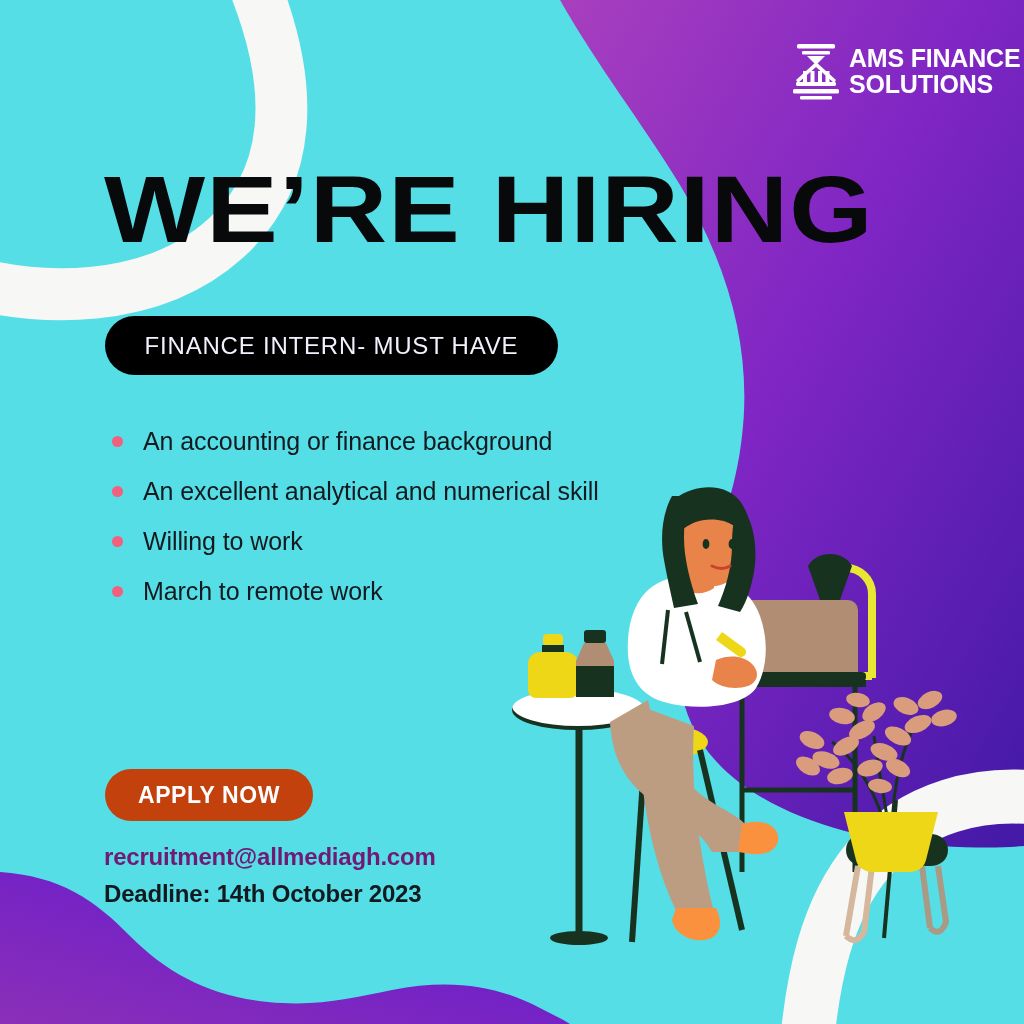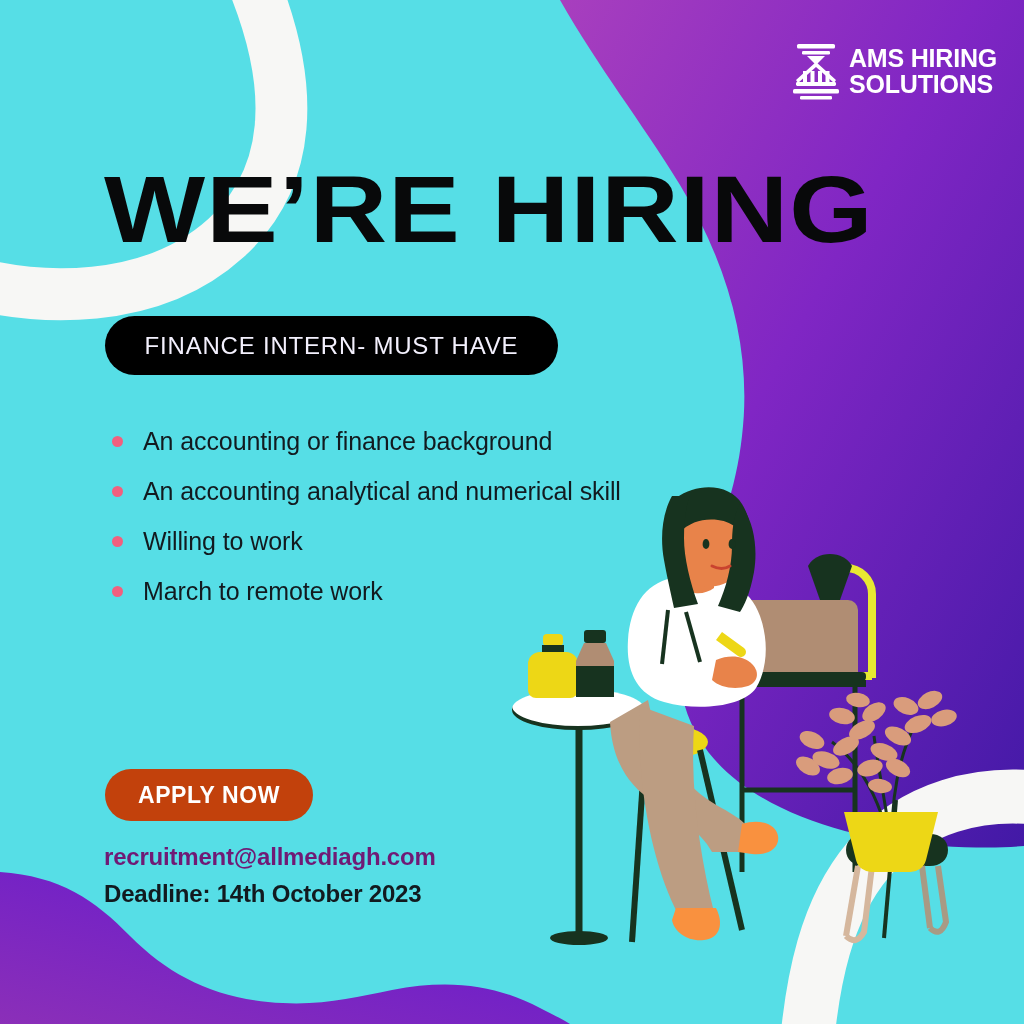--- a/index.html
+++ b/index.html
@@ -340,39 +340,39 @@
           <rect x="3" y="40" width="40" height="4" rx="1.4"></rect>
           <rect x="10" y="29" width="4" height="11"></rect>
           <rect x="17.5" y="29" width="4" height="11"></rect>
           <rect x="25" y="29" width="4" height="11"></rect>
           <rect x="32.5" y="29" width="4" height="11"></rect>
           <rect x="0" y="47" width="46" height="4.6" rx="1.6"></rect>
           <rect x="7" y="54" width="32" height="3.4" rx="1.2"></rect>
         </g>
       </svg>
       <div id="brand-text">
-        <span>AMS HIRING</span>
+        <span>AMS FINANCE</span>
         <span class="l2">SOLUTIONS</span>
       </div>
     </div>
 
     <h1 id="headline">WE’RE HIRING</h1>
 
     <div id="role-pill">
       <span id="role-pill-label">FINANCE INTERN- MUST HAVE</span>
     </div>
 
     <ul id="requirements" style="list-style:none;margin:0;padding:0;">
       <li class="req-row">
         <span class="req-dot"></span>
         <span class="req-text">An accounting or finance background</span>
       </li>
       <li class="req-row">
         <span class="req-dot"></span>
-        <span class="req-text">An accounting analytical and numerical skill</span>
+        <span class="req-text">An excellent analytical and numerical skill</span>
       </li>
       <li class="req-row">
         <span class="req-dot"></span>
         <span class="req-text">Willing to work</span>
       </li>
       <li class="req-row">
         <span class="req-dot"></span>
         <span class="req-text">March to remote work</span>
       </li>
     </ul>

